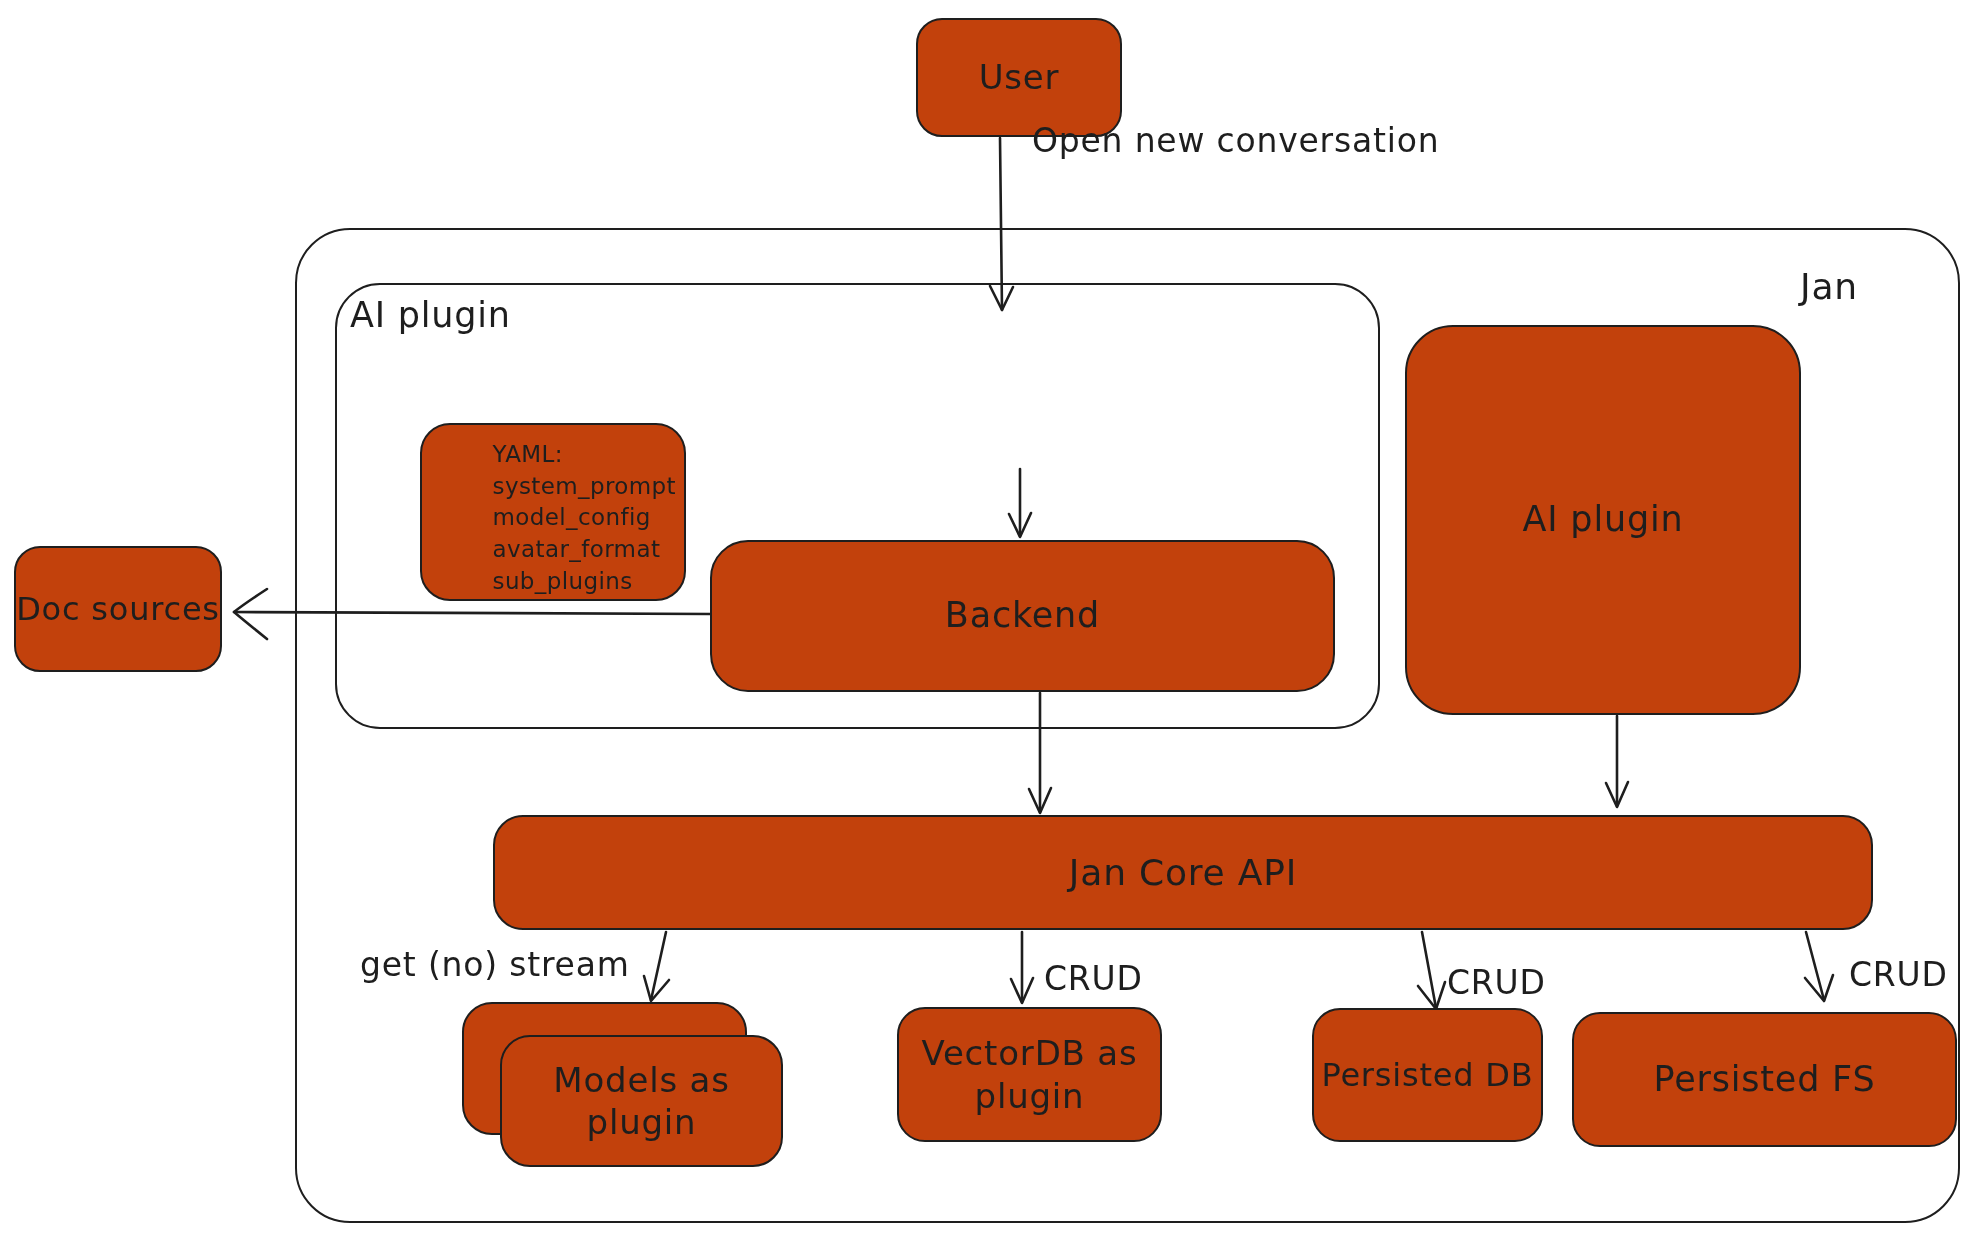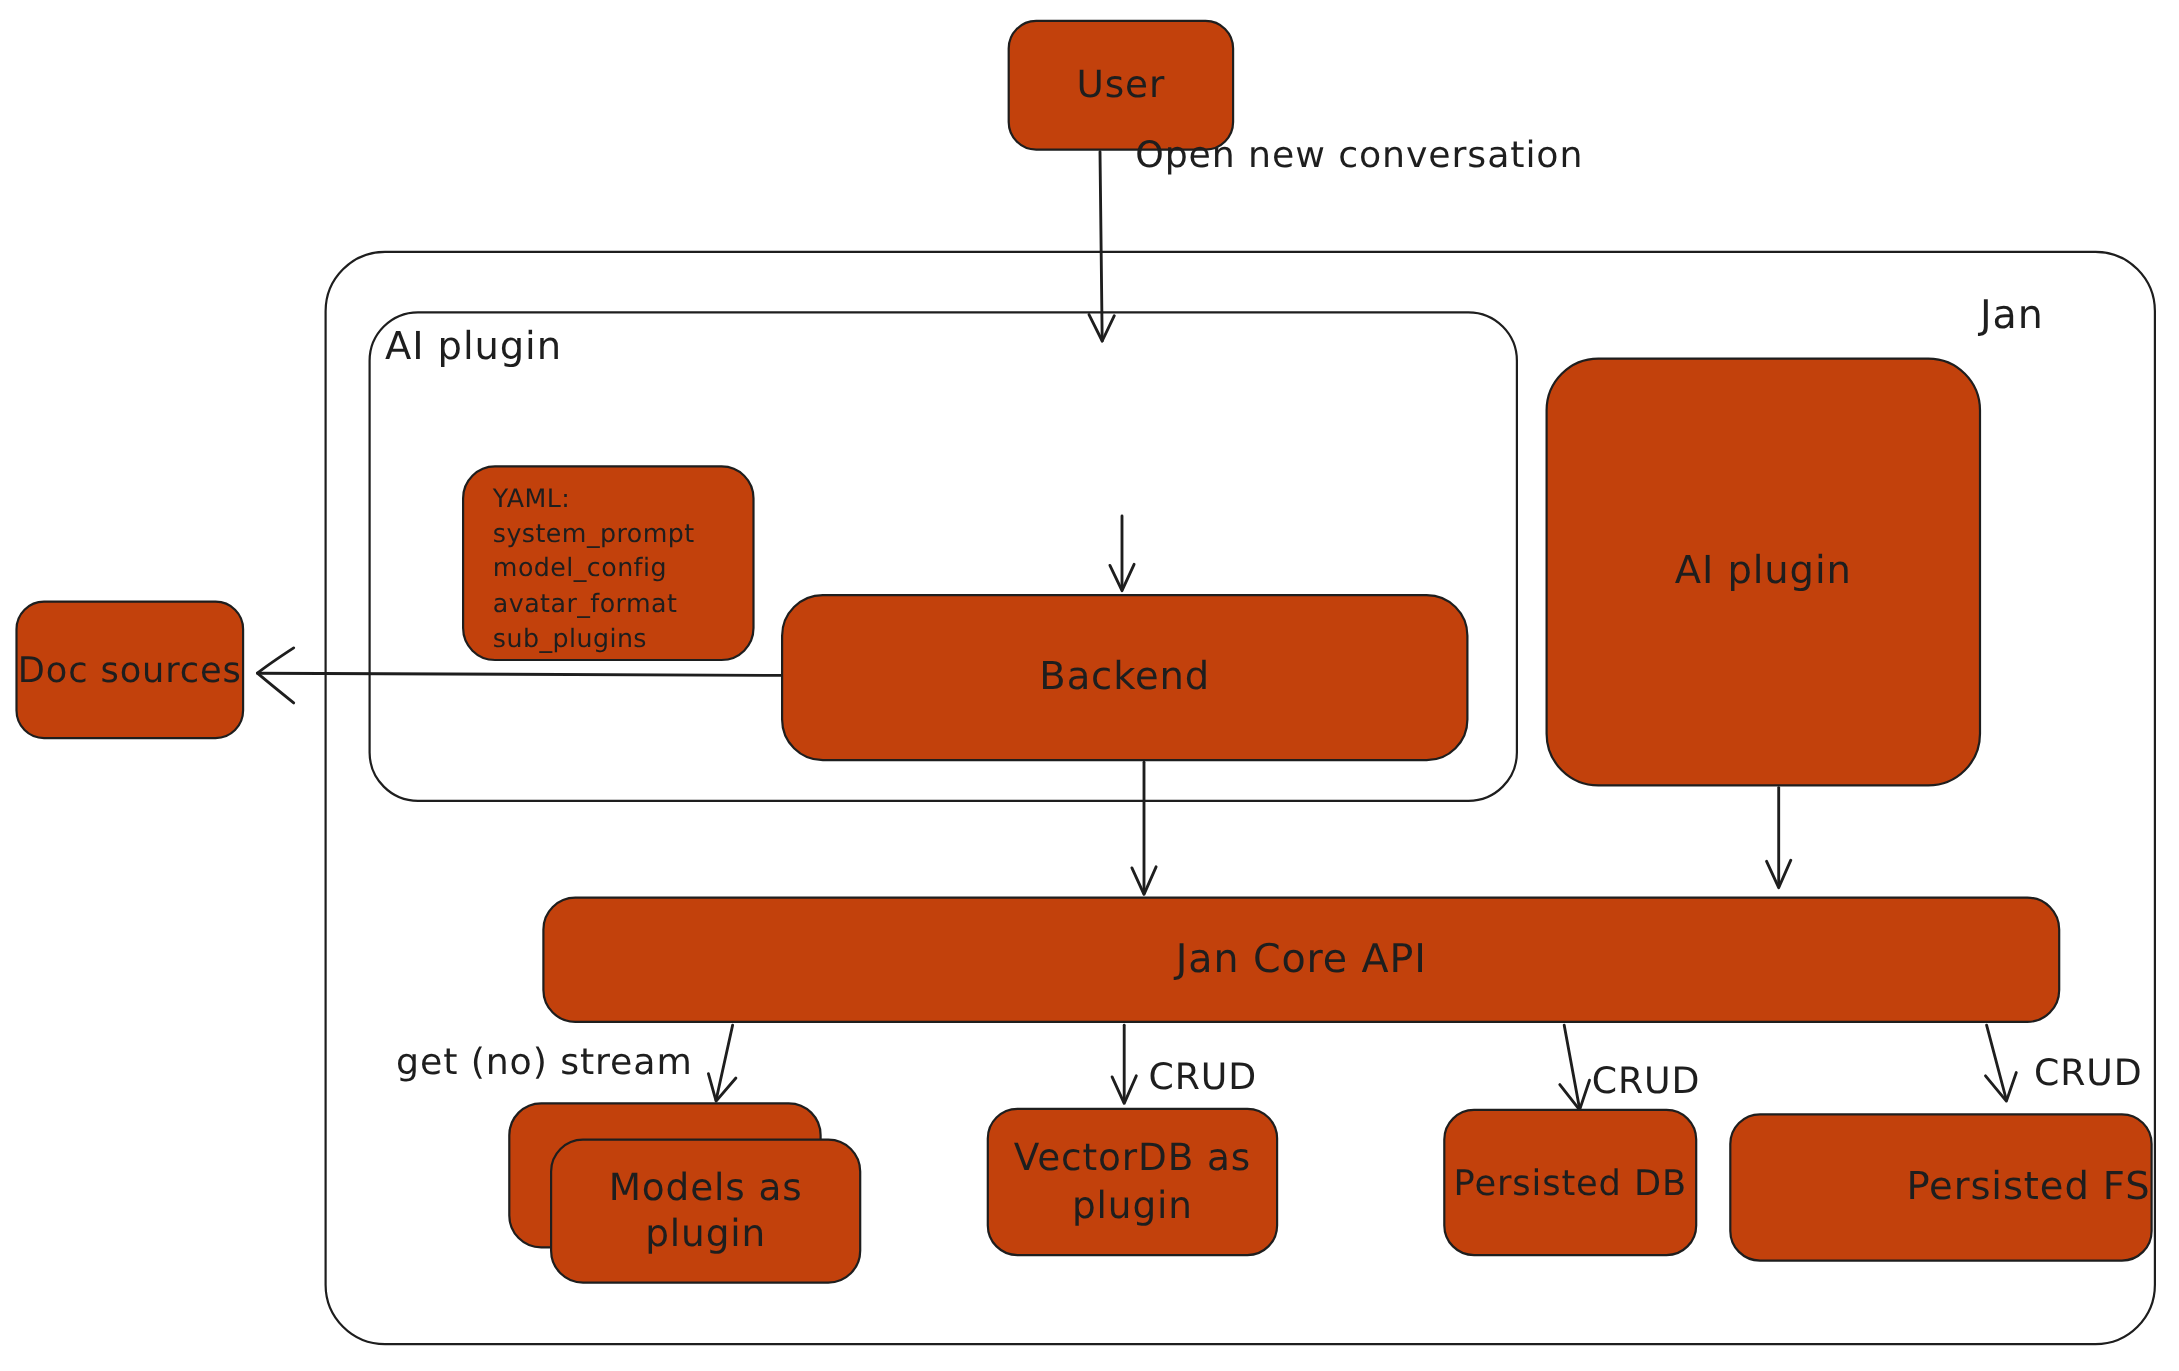--- a/index.html
+++ b/index.html
@@ -111,21 +111,21 @@
 
   <div class="lbl" style="left:1800px;top:264px;font-size:36px;">Jan</div>
 
   <div class="lbl" style="left:350px;top:293px;font-size:35px;">AI plugin</div>
 
 
   <div class="node" style="left:710px;top:540px;width:625px;height:152px;border-radius:38px;font-size:35px;">
     <span>Backend</span>
   </div>
 
-  <div class="node" style="left:420px;top:423px;width:266px;height:178px;border-radius:30px;justify-content:flex-start;align-items:flex-start;padding:14px 8px 12px 26px;">
+  <div class="node" style="left:420px;top:423px;width:266px;height:178px;border-radius:30px;justify-content:flex-end;align-items:flex-start;padding:14px 8px 12px 26px;">
     <div class="yaml-lines">
       <div>YAML:</div>
       <div>system_prompt</div>
       <div>model_config</div>
       <div>avatar_format</div>
       <div>sub_plugins</div>
     </div>
   </div>
 
   <div class="node" style="left:14px;top:546px;width:208px;height:126px;border-radius:26px;font-size:32px;">
@@ -152,17 +152,17 @@
   </div>
 
   <div class="node" style="left:897px;top:1007px;width:265px;height:135px;border-radius:28px;font-size:34px;">
     <span style="display:inline-block;width:225px;">VectorDB as plugin</span>
   </div>
 
   <div class="node" style="left:1312px;top:1008px;width:231px;height:134px;border-radius:28px;font-size:32px;">
     <span>Persisted DB</span>
   </div>
 
-  <div class="node" style="left:1572px;top:1012px;width:385px;height:135px;border-radius:28px;font-size:35px;justify-content:flex-end;">
+  <div class="node" style="left:1572px;top:1012px;width:385px;height:135px;border-radius:28px;font-size:35px;">
     <span>Persisted FS</span>
   </div>
 
 </div>
 
 </body></html>

